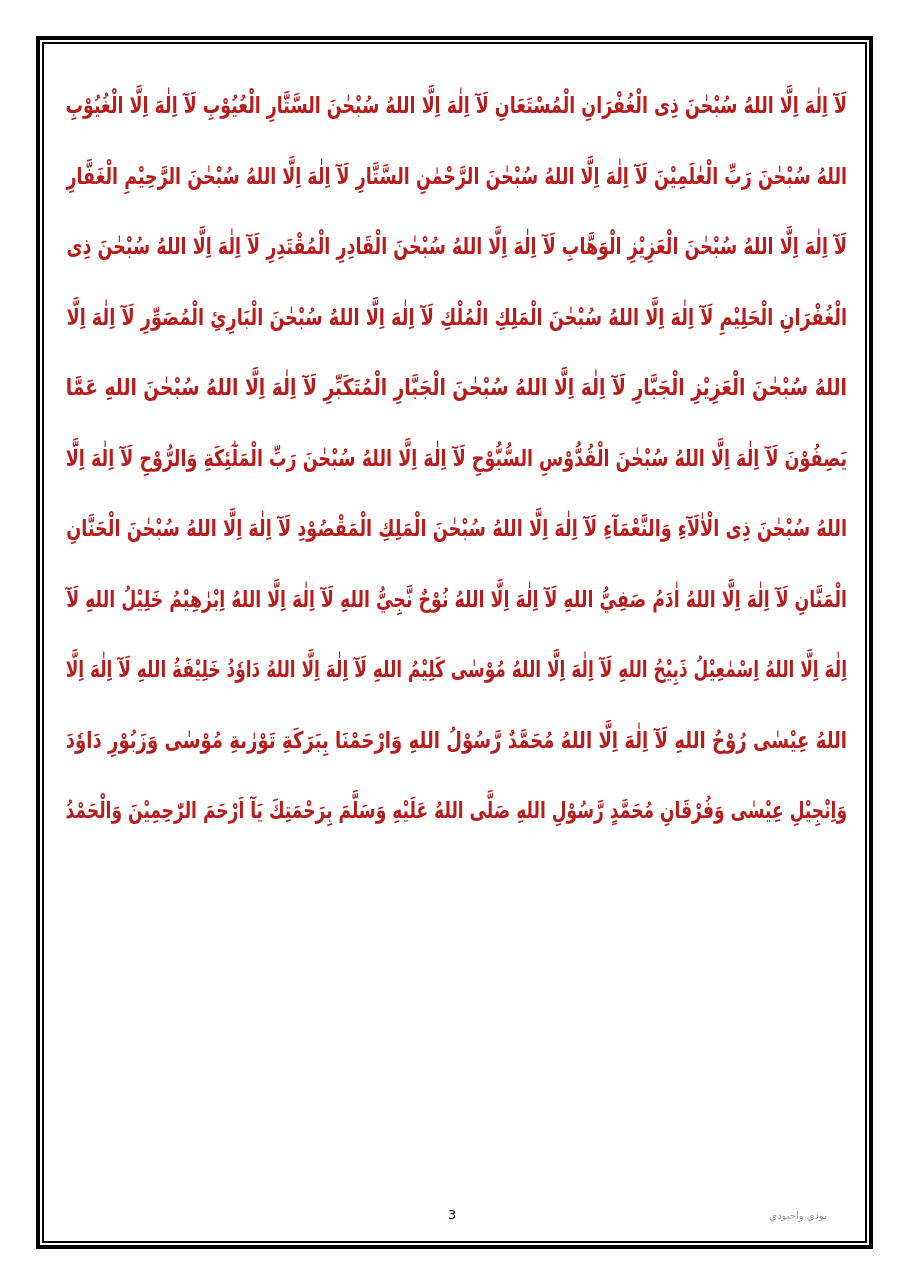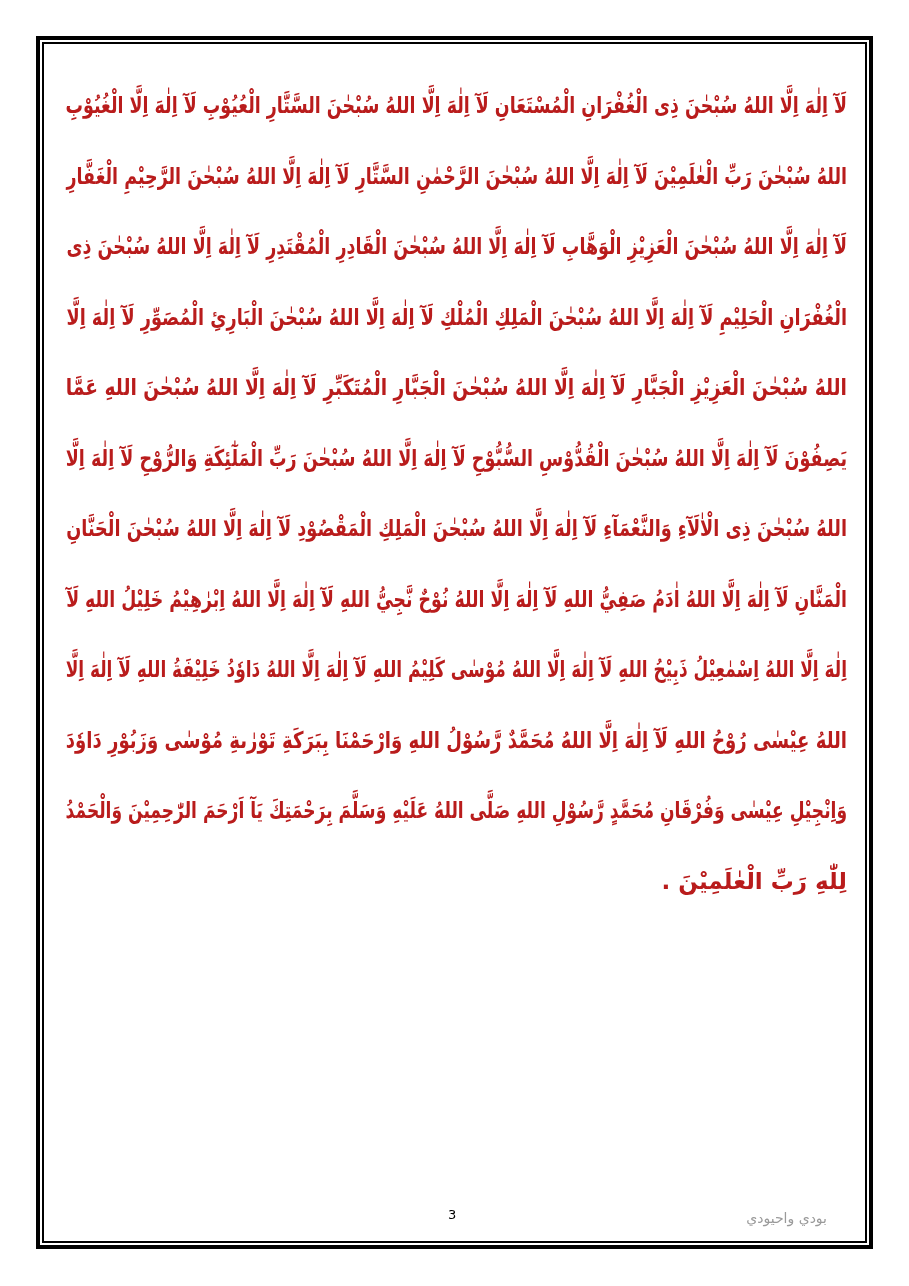--- a/index.html
+++ b/index.html
@@ -64,21 +64,21 @@
       font-family: "DejaVu Sans", sans-serif;
       font-size: 13px;
       color: #000000;
     }
     .footer-author {
       position: absolute;
       top: 1210px;
       right: 82px;
       direction: rtl;
       font-family: "DejaVu Sans", sans-serif;
-      font-size: 14px;
+      font-size: 10px;
       color: #9a9a9a;
     }
   </style>
 </head>
 <body>
 
 <div class="page-frame-outer">
   <div class="page-frame-inner"></div>
 </div>
 
@@ -87,17 +87,16 @@
   <span class="line" style="display: block; white-space: nowrap; transform-origin: right center; transform: scaleX(0.76); width: 1027px; margin-right: 0px; position: relative; right: 0px; margin-left: -246px; overflow: visible;">اللهُ سُبْحٰنَ رَبِّ الْعٰلَمِيْنَ لَآ اِلٰهَ اِلَّا اللهُ سُبْحٰنَ الرَّحْمٰنِ السَّتَّارِ لَآ اِلٰهَ اِلَّا اللهُ سُبْحٰنَ الرَّحِيْمِ الْغَفَّارِ</span>
   <span class="line" style="display: block; white-space: nowrap; transform-origin: right center; transform: scaleX(0.76); width: 1027px; margin-right: 0px; position: relative; right: 0px; margin-left: -246px; overflow: visible;">لَآ اِلٰهَ اِلَّا اللهُ سُبْحٰنَ الْعَزِيْزِ الْوَهَّابِ لَآ اِلٰهَ اِلَّا اللهُ سُبْحٰنَ الْقَادِرِ الْمُقْتَدِرِ لَآ اِلٰهَ اِلَّا اللهُ سُبْحٰنَ ذِى</span>
   <span class="line" style="display: block; white-space: nowrap; transform-origin: right center; transform: scaleX(0.769); width: 1015px; margin-right: 0px; position: relative; right: 0px; margin-left: -234px; overflow: visible;">الْغُفْرَانِ الْحَلِيْمِ لَآ اِلٰهَ اِلَّا اللهُ سُبْحٰنَ الْمَلِكِ الْمُلْكِ لَآ اِلٰهَ اِلَّا اللهُ سُبْحٰنَ الْبَارِئِ الْمُصَوِّرِ لَآ اِلٰهَ اِلَّا</span>
   <span class="line" style="display: block; white-space: nowrap; transform-origin: right center; transform: scaleX(0.812); width: 962px; margin-right: 0px; position: relative; right: 0px; margin-left: -181px; overflow: visible;">اللهُ سُبْحٰنَ الْعَزِيْزِ الْجَبَّارِ لَآ اِلٰهَ اِلَّا اللهُ سُبْحٰنَ الْجَبَّارِ الْمُتَكَبِّرِ لَآ اِلٰهَ اِلَّا اللهُ سُبْحٰنَ اللهِ عَمَّا</span>
   <span class="line" style="display: block; white-space: nowrap; transform-origin: right center; transform: scaleX(0.762); width: 1025px; margin-right: 0px; position: relative; right: 0px; margin-left: -244px; overflow: visible;">يَصِفُوْنَ لَآ اِلٰهَ اِلَّا اللهُ سُبْحٰنَ الْقُدُّوْسِ السُّبُّوْحِ لَآ اِلٰهَ اِلَّا اللهُ سُبْحٰنَ رَبِّ الْمَلٰٓئِكَةِ وَالرُّوْحِ لَآ اِلٰهَ اِلَّا</span>
   <span class="line" style="display: block; white-space: nowrap; transform-origin: right center; transform: scaleX(0.769); width: 1015px; margin-right: 0px; position: relative; right: 0px; margin-left: -234px; overflow: visible;">اللهُ سُبْحٰنَ ذِى الْاٰلَآءِ وَالنَّعْمَآءِ لَآ اِلٰهَ اِلَّا اللهُ سُبْحٰنَ الْمَلِكِ الْمَقْصُوْدِ لَآ اِلٰهَ اِلَّا اللهُ سُبْحٰنَ الْحَنَّانِ</span>
   <span class="line" style="display: block; white-space: nowrap; transform-origin: right center; transform: scaleX(0.753); width: 1037px; margin-right: 0px; position: relative; right: 0px; margin-left: -256px; overflow: visible;">الْمَنَّانِ لَآ اِلٰهَ اِلَّا اللهُ اٰدَمُ صَفِيُّ اللهِ لَآ اِلٰهَ اِلَّا اللهُ نُوْحٌ نَّجِيُّ اللهِ لَآ اِلٰهَ اِلَّا اللهُ اِبْرٰهِيْمُ خَلِيْلُ اللهِ لَآ</span>
   <span class="line" style="display: block; white-space: nowrap; transform-origin: right center; transform: scaleX(0.737); width: 1060px; margin-right: 0px; position: relative; right: 0px; margin-left: -279px; overflow: visible;">اِلٰهَ اِلَّا اللهُ اِسْمٰعِيْلُ ذَبِيْحُ اللهِ لَآ اِلٰهَ اِلَّا اللهُ مُوْسٰى كَلِيْمُ اللهِ لَآ اِلٰهَ اِلَّا اللهُ دَاوٗدُ خَلِيْفَةُ اللهِ لَآ اِلٰهَ اِلَّا</span>
   <span class="line" style="display: block; white-space: nowrap; transform-origin: right center; transform: scaleX(0.786); width: 994px; margin-right: 0px; position: relative; right: 0px; margin-left: -213px; overflow: visible;">اللهُ عِيْسٰى رُوْحُ اللهِ لَآ اِلٰهَ اِلَّا اللهُ مُحَمَّدٌ رَّسُوْلُ اللهِ وَارْحَمْنَا بِبَرَكَةِ تَوْرٰىةِ مُوْسٰى وَزَبُوْرِ دَاوٗدَ</span>
   <span class="line" style="display: block; white-space: nowrap; transform-origin: right center; transform: scaleX(0.742); width: 1053px; margin-right: 0px; position: relative; right: 0px; margin-left: -272px; overflow: visible;">وَاِنْجِيْلِ عِيْسٰى وَفُرْقَانِ مُحَمَّدٍ رَّسُوْلِ اللهِ صَلَّى اللهُ عَلَيْهِ وَسَلَّمَ بِرَحْمَتِكَ يَآ اَرْحَمَ الرّٰحِمِيْنَ وَالْحَمْدُ</span>
-  <span class="line last">لِلّٰهِ رَبِّ الْعٰلَمِيْنَ .</span>
 </div>
 
 <div class="footer-page-number">3</div>
 <div class="footer-author" lang="ar">بودي واحيودي</div>
 
 </body></html>

